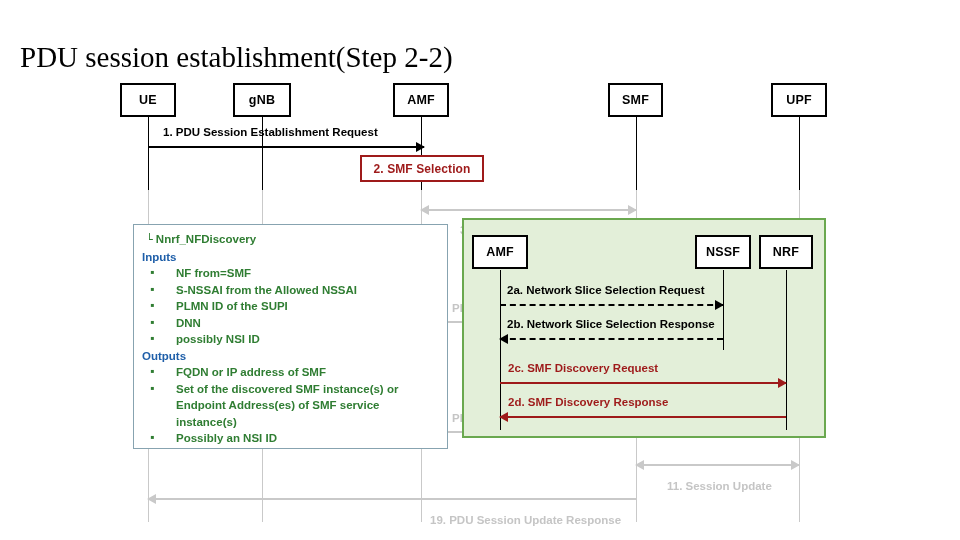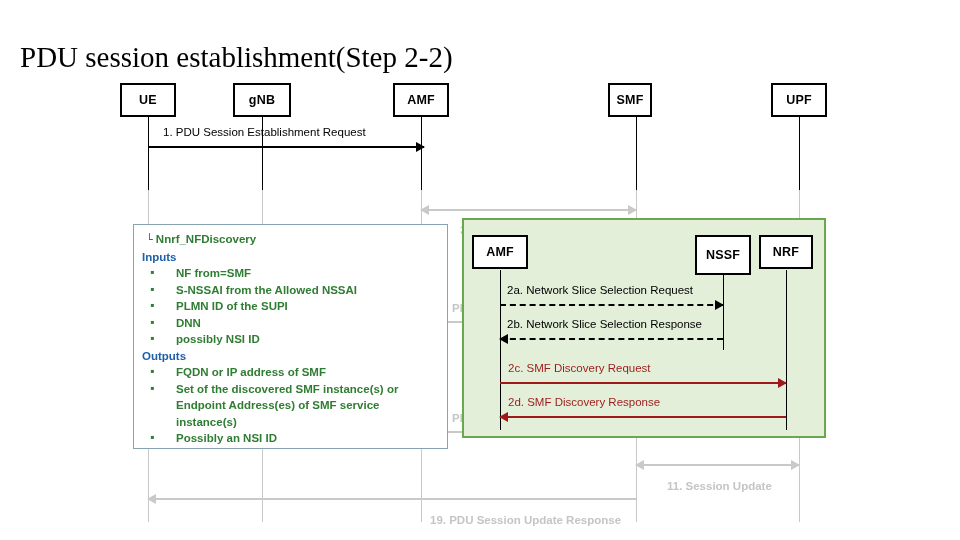--- a/index.html
+++ b/index.html
@@ -23,21 +23,21 @@
 
   
   .entity{
     position:absolute;border:2px solid #000000;background:#ffffff;
     display:flex;align-items:center;justify-content:center;
     font-size:12.5px;font-weight:bold;color:#000000;letter-spacing:.2px;
     box-sizing:border-box;
   }
 
   
-  .msg-label{position:absolute;font-size:11.5px;font-weight:normal;white-space:nowrap;}
+  .msg-label{position:absolute;font-size:11.5px;font-weight:bold;white-space:nowrap;}
   .msg-label.black{color:#000000;}
   .msg-label.red{color:#9e1a1a;}
   .msg-label.faded{color:#c5c5c5;font-weight:bold;margin-top:36px;}
 
   .arrow{position:absolute;height:0;}
   .arrow .shaft{position:absolute;left:0;top:0;height:0;width:100%;}
   .arrow.solid-black .shaft{border-top:2.4px solid #000;}
   .arrow.solid-red .shaft{border-top:2.4px solid #9e1a1a;}
   .arrow.dashed-black .shaft{border-top:2.4px dashed #000;}
   .arrow.faded-grey .shaft{border-top:2px solid #c9c9c9;}
@@ -102,33 +102,36 @@
 
   <div class="entity" style="left:120px;top:83px;width:56px;height:34px;justify-content:center;">
     <span>UE</span>
   </div>
   <div class="entity" style="left:233px;top:83px;width:58px;height:34px;">
     <span>gNB</span>
   </div>
   <div class="entity" style="left:393px;top:83px;width:56px;height:34px;">
     <span>AMF</span>
   </div>
-  <div class="entity" style="left:608px;top:83px;width:44px;height:34px;">
+  <div class="entity" style="left:608px;top:83px;width:55px;height:34px;">
     <span>SMF</span>
   </div>
   <div class="entity" style="left:771px;top:83px;width:56px;height:34px;">
     <span>UPF</span>
   </div>
 
   <div class="msg-label black" style="left:163px;top:126px;">1. PDU Session Establishment Request</div>
   <div class="arrow solid-black" style="left:148px;top:146px;width:276px;">
     <div class="shaft"></div>
     <div class="head r black"></div>
   </div>
 
+  <div class="smf-select-box" style="left:360px;top:155px;width:124px;height:27px;">
+    <span>2. SMF Selection</span>
+  </div>
 
   <div class="msg-label faded" style="left:460px;top:188px;">3. PDU Session Creation</div>
   <div class="arrow faded-grey" style="left:421px;top:209px;width:215px;">
     <div class="shaft"></div>
     <div class="head l grey"></div>
     <div class="head r grey"></div>
   </div>
 
   <div class="frag" style="left:452px;top:302px;">PD</div>
   <div class="frag" style="left:452px;top:412px;">PD</div>
@@ -142,21 +145,21 @@
   <div class="green-panel" style="left:462px;top:218px;width:364px;height:220px;">
   </div>
 
   <div class="lifeline" style="left:499.5px;top:270px;height:160px;"></div>
   <div class="lifeline" style="left:722.5px;top:270px;height:80px;"></div>
   <div class="lifeline" style="left:785.5px;top:270px;height:160px;"></div>
 
   <div class="entity" style="left:472px;top:235px;width:56px;height:34px;">
     <span>AMF</span>
   </div>
-  <div class="entity" style="left:695px;top:235px;width:56px;height:40px;">
+  <div class="entity" style="left:695px;top:235px;width:56px;height:34px;">
     <span>NSSF</span>
   </div>
   <div class="entity" style="left:759px;top:235px;width:54px;height:34px;">
     <span>NRF</span>
   </div>
 
   <div class="msg-label black" style="left:507px;top:284px;">2a. Network Slice Selection Request</div>
   <div class="arrow dashed-black" style="left:500px;top:304px;width:223px;">
     <div class="shaft"></div>
     <div class="head r black"></div>

